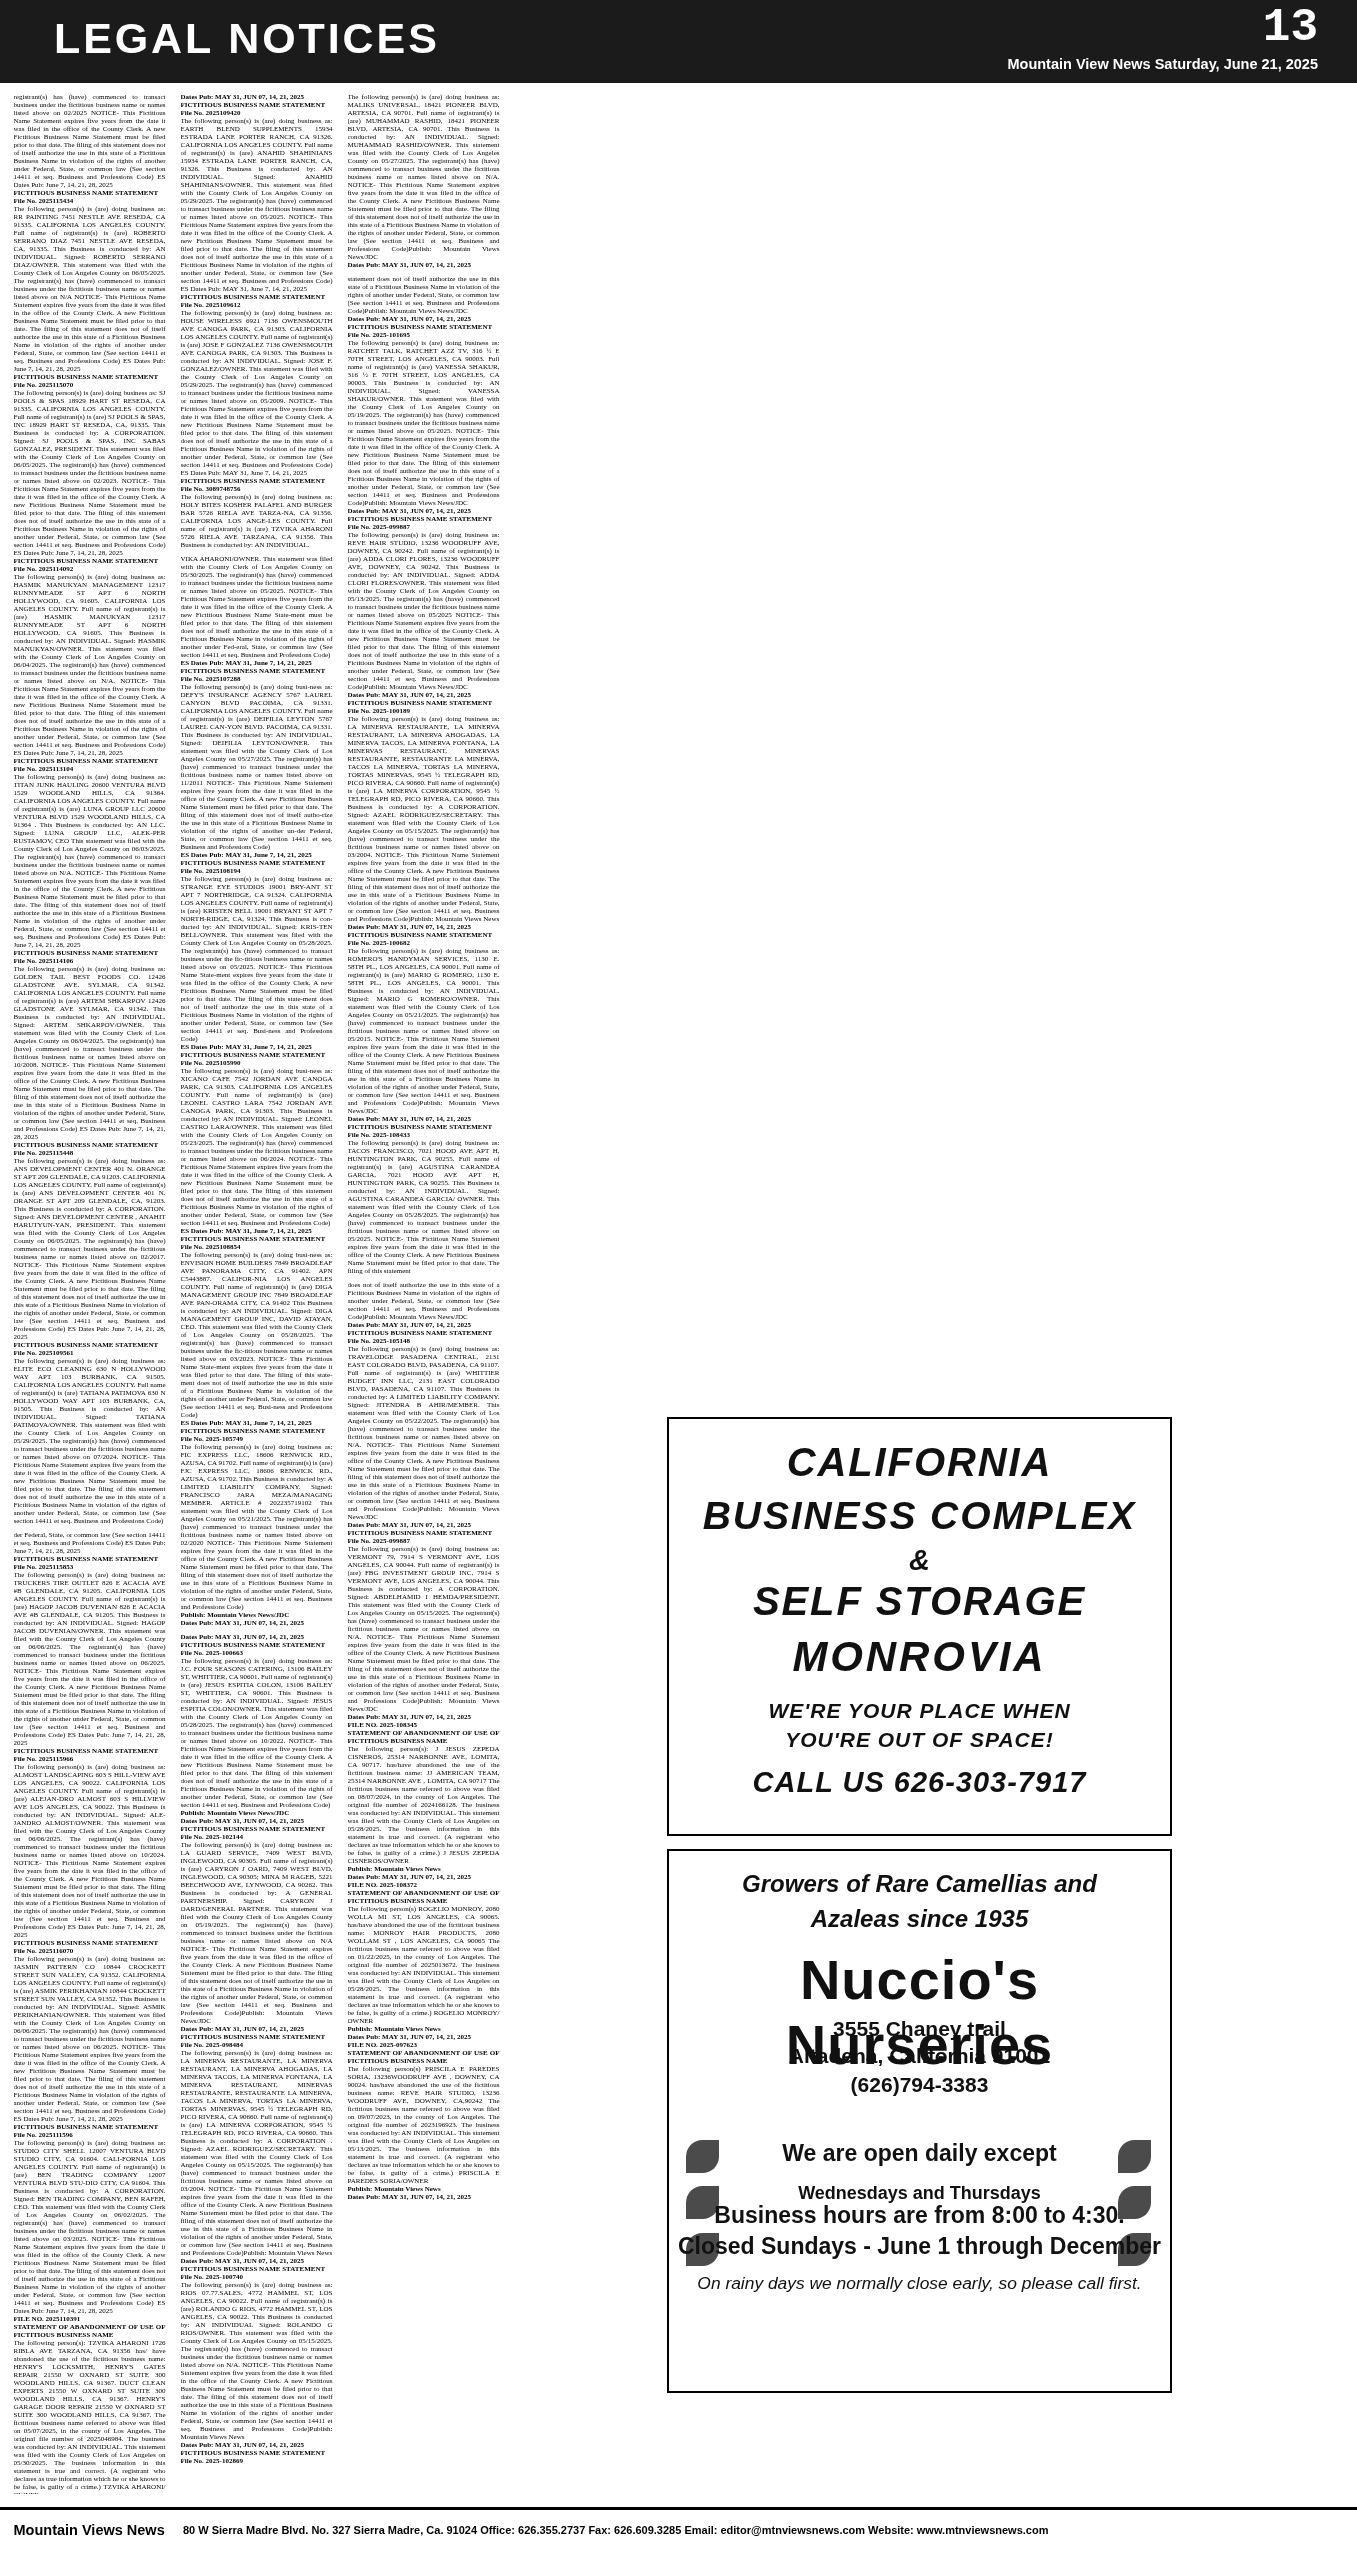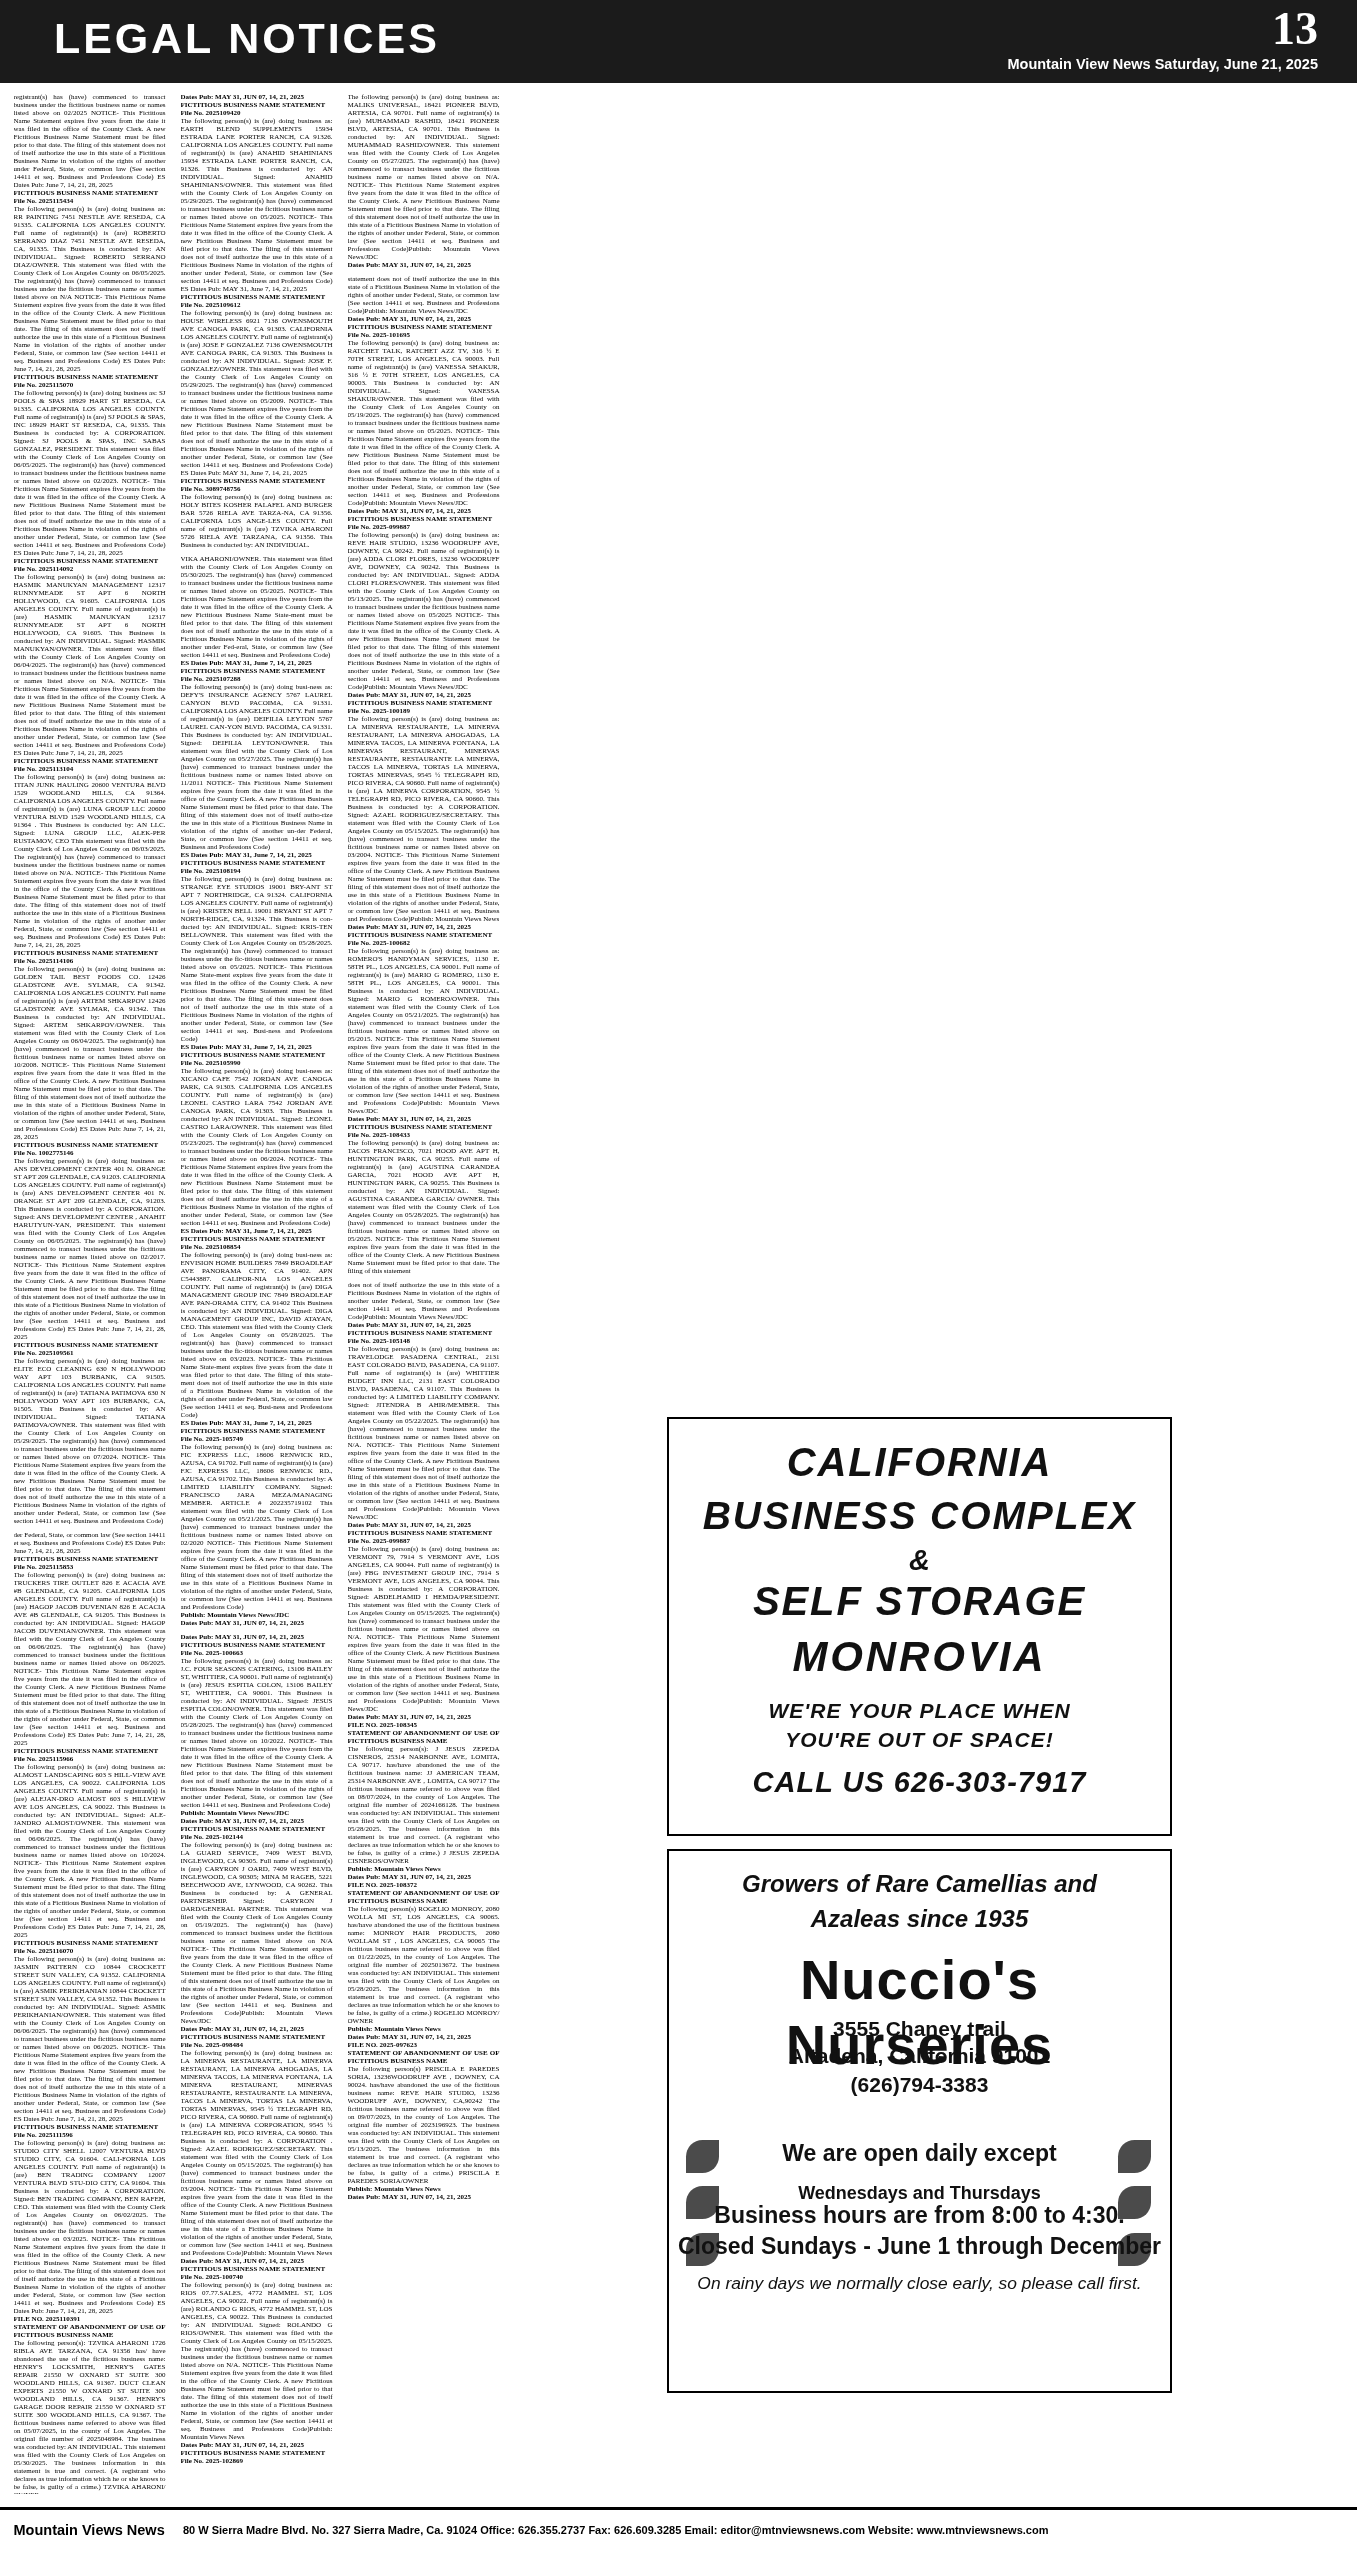--- a/index.html
+++ b/index.html
@@ -1,21 +1,21 @@
 <!DOCTYPE html>
 <html><head>
 <meta charset="utf-8">
 <style>
   html,body{margin:0;padding:0;background:#ffffff;}
   body{width:1357px;height:2576px;font-family:"Liberation Serif", serif;color:#000;position:relative;overflow:hidden;}
 
   
   .masthead{position:absolute;left:0;top:0;width:1357px;height:83px;background:#1b1b1b;}
   .masthead-title{position:absolute;left:54px;top:13.5px;color:#ffffff;font-family:"Liberation Sans",sans-serif;font-weight:bold;font-size:43px;letter-spacing:2.9px;text-align:center;}
-  .page-number{position:absolute;right:39px;top:1.9px;color:#ffffff;font-family:Liberation Serif, serif;font-weight:bold;font-size:46px;}
+  .page-number{position:absolute;right:39px;top:1.9px;color:#ffffff;font-family:Liberation Mono, monospace;font-weight:bold;font-size:46px;}
   .masthead-sub{position:absolute;right:39px;top:56px;color:#ffffff;font-family:"Liberation Sans",sans-serif;font-weight:bold;font-size:14.5px;}
 
   
   .columns{position:absolute;left:13.5px;top:93px;width:1330px;height:2401px;}
   .col{position:absolute;top:0;width:152px;height:2401px;font-size:7px;line-height:8px;text-align:justify;overflow:hidden;}
   .col p{margin:0 0 0 0;}
   .col .hdr{font-weight:bold;}
   .col .blank{height:5.8px;}
 
   .c0{left:0px;}
@@ -81,21 +81,21 @@
       <p class="hdr">FICTITIOUS     BUSINESS     NAME STATEMENT</p>
       <p class="hdr">File No. 2025114092</p>
       <p>The following person(s) is (are) doing business as: HASMIK MANUKYAN MANAGEMENT  12317 RUNNYMEADE ST  APT 6  NORTH HOLLYWOOD, CA  91605. CALIFORNIA LOS ANGELES COUNTY.  Full name of registrant(s) is (are) HASMIK MANUKYAN  12317 RUNNYMEADE ST  APT 6  NORTH HOLLYWOOD, CA  91605.   This Business is conducted by: AN INDIVIDUAL.  Signed: HASMIK  MANUKYAN/OWNER.  This statement was filed with the County Clerk of Los Angeles County on 06/04/2025. The registrant(s) has (have) commenced to transact business under the fictitious business name or names listed above on N/A. NOTICE- This Fictitious Name Statement expires five years from the date it was filed in the office of the County Clerk. A new Fictitious Business Name Statement must be filed prior to that date. The filing of this statement does not of itself authorize the use in this state of a Fictitious Business Name in violation of the rights of another under Federal, State, or common law (See section 14411 et seq. Business and Professions Code) ES Dates Pub: June 7, 14, 21, 28, 2025</p>
       <p class="hdr">FICTITIOUS BUSINESS NAME STATEMENT</p>
       <p class="hdr">File No. 2025113104</p>
       <p>The following person(s) is (are) doing business as: TITAN JUNK HAULING  20600 VENTURA BLVD 1529  WOODLAND HILLS, CA  91364. CALIFORNIA  LOS ANGELES COUNTY.  Full name of registrant(s) is (are) LUNA GROUP LLC  20600 VENTURA BLVD 1529   WOODLAND HILLS, CA  91364 .  This Business is conducted by: AN LLC.  Signed: LUNA GROUP LLC, ALEK-PER RUSTAMOV, CEO  This statement was filed with the County Clerk of Los Angeles County on 06/03/2025. The registrant(s) has (have) commenced to transact business under the fictitious business name or names listed above on N/A. NOTICE- This Fictitious Name Statement expires five years from the date it was filed in the office of the County Clerk. A new Fictitious Business Name Statement must be filed prior to that date. The filing of this statement does not of itself authorize the use in this state of a Fictitious Business Name in violation of the rights of another under Federal, State, or common law (See section 14411 et seq. Business and Professions Code) ES Dates Pub: June 7, 14, 21, 28, 2025</p>
       <p class="hdr">FICTITIOUS BUSINESS NAME STATEMENT</p>
       <p class="hdr">File No. 2025114106</p>
       <p>The following person(s) is (are) doing business as: GOLDEN TAIL BEST FOODS CO.  12426 GLADSTONE AVE.  SYLMAR, CA  91342. CALIFORNIA  LOS ANGELES COUNTY.  Full name of registrant(s) is (are) ARTEM SHKARPOV  12426 GLADSTONE AVE  SYLMAR, CA  91342.   This Business is conducted by: AN INDIVIDUAL. Signed: ARTEM SHKARPOV/OWNER.  This statement was filed with the County Clerk of Los Angeles County on 06/04/2025. The registrant(s) has (have) commenced to transact business under the fictitious business name or names listed above on 10/2008. NOTICE- This Fictitious Name Statement expires five years from the date it was filed in the office of the County Clerk. A new Fictitious Business Name Statement must be filed prior to that date. The filing of this statement does not of itself authorize the use in this state of a Fictitious Business Name in violation of the rights of another under Federal, State, or common law (See section 14411 et seq. Business and Professions Code) ES Dates Pub: June 7, 14, 21, 28, 2025</p>
       <p class="hdr">FICTITIOUS BUSINESS NAME STATEMENT</p>
-      <p class="hdr">File No. 1002775146</p>
+      <p class="hdr">File No. 2025115448</p>
       <p>The following person(s) is (are) doing business as: ANS DEVELOPMENT CENTER  401 N. ORANGE ST APT 209  GLENDALE, CA  91203. CALIFORNIA  LOS ANGELES COUNTY.  Full name of registrant(s) is (are) ANS DEVELOPMENT CENTER  401 N. ORANGE ST APT 209   GLENDALE, CA, 91203.   This Business is conducted by: A CORPORATION. Signed: ANS DEVELOPMENT CENTER , ANAHIT HARUTYUN-YAN, PRESIDENT.  This statement was filed with the County Clerk of Los Angeles County on 06/05/2025. The registrant(s) has (have) commenced to transact business under the fictitious business name or names listed above on 02/2017. NOTICE- This Fictitious Name Statement expires five years from the date it was filed in the office of the County Clerk. A new Fictitious Business Name Statement must be filed prior to that date. The filing of this statement does not of itself authorize the use in this state of a Fictitious Business Name in violation of the rights of another under Federal, State, or common law (See section 14411 et seq. Business and Professions Code) ES Dates Pub: June 7, 14, 21, 28, 2025</p>
       <p class="hdr">FICTITIOUS BUSINESS NAME STATEMENT</p>
       <p class="hdr">File No. 2025109561</p>
       <p>The following person(s) is (are) doing business as: ELITE ECO CLEANING  630 N HOLLYWOOD WAY  APT 103  BURBANK, CA  91505. CALIFORNIA  LOS ANGELES COUNTY.  Full name of registrant(s) is (are) TATIANA PATIMOVA  630 N HOLLYWOOD WAY  APT 103  BURBANK, CA, 91505.  This Business is conducted by: AN INDIVIDUAL. Signed: TATIANA  PATIMOVA/OWNER.  This statement was filed with the County Clerk of Los Angeles County on 05/29/2025. The registrant(s) has (have) commenced to transact business under the fictitious business name or names listed above on 07/2024. NOTICE- This Fictitious Name Statement expires five years from the date it was filed in the office of the County Clerk. A new Fictitious Business Name Statement must be filed prior to that date. The filing of this statement does not of itself authorize the use in this state of a Fictitious Business Name in violation of the rights of another under Federal, State, or common law (See section 14411 et seq. Business and Professions Code)</p>
       <div class="blank"></div>
       <p>der Federal, State, or common law (See section 14411 et seq. Business and Professions Code) ES Dates Pub: June 7, 14, 21, 28, 2025</p>
       <p class="hdr">FICTITIOUS BUSINESS NAME STATEMENT</p>
       <p class="hdr">File No. 2025115853</p>
       <p>The following person(s) is (are) doing business as:  TRUCKERS TIRE OUTLET  826 E ACACIA AVE #B  GLENDALE, CA  91205. CALIFORNIA  LOS ANGELES COUNTY.  Full name of registrant(s) is (are) HAGOP JACOB DUVENIAN  826 E ACACIA AVE #B GLENDALE, CA  91205.   This Business is conducted by: AN INDIVIDUAL. Signed: HAGOP JACOB DUVENIAN/OWNER.  This statement was filed with the County Clerk of Los Angeles County on 06/06/2025. The registrant(s) has (have) commenced to transact business under the fictitious business name or names listed above on 06/2025. NOTICE- This Fictitious Name Statement expires five years from the date it was filed in the office of the County Clerk. A new Fictitious Business Name Statement must be filed prior to that date. The filing of this statement does not of itself authorize the use in this state of a Fictitious Business Name in violation of the rights of another under Federal, State, or common law (See section 14411 et seq. Business and Professions Code) ES Dates Pub: June 7, 14, 21, 28, 2025</p>
       <p class="hdr">FICTITIOUS BUSINESS NAME STATEMENT</p>

